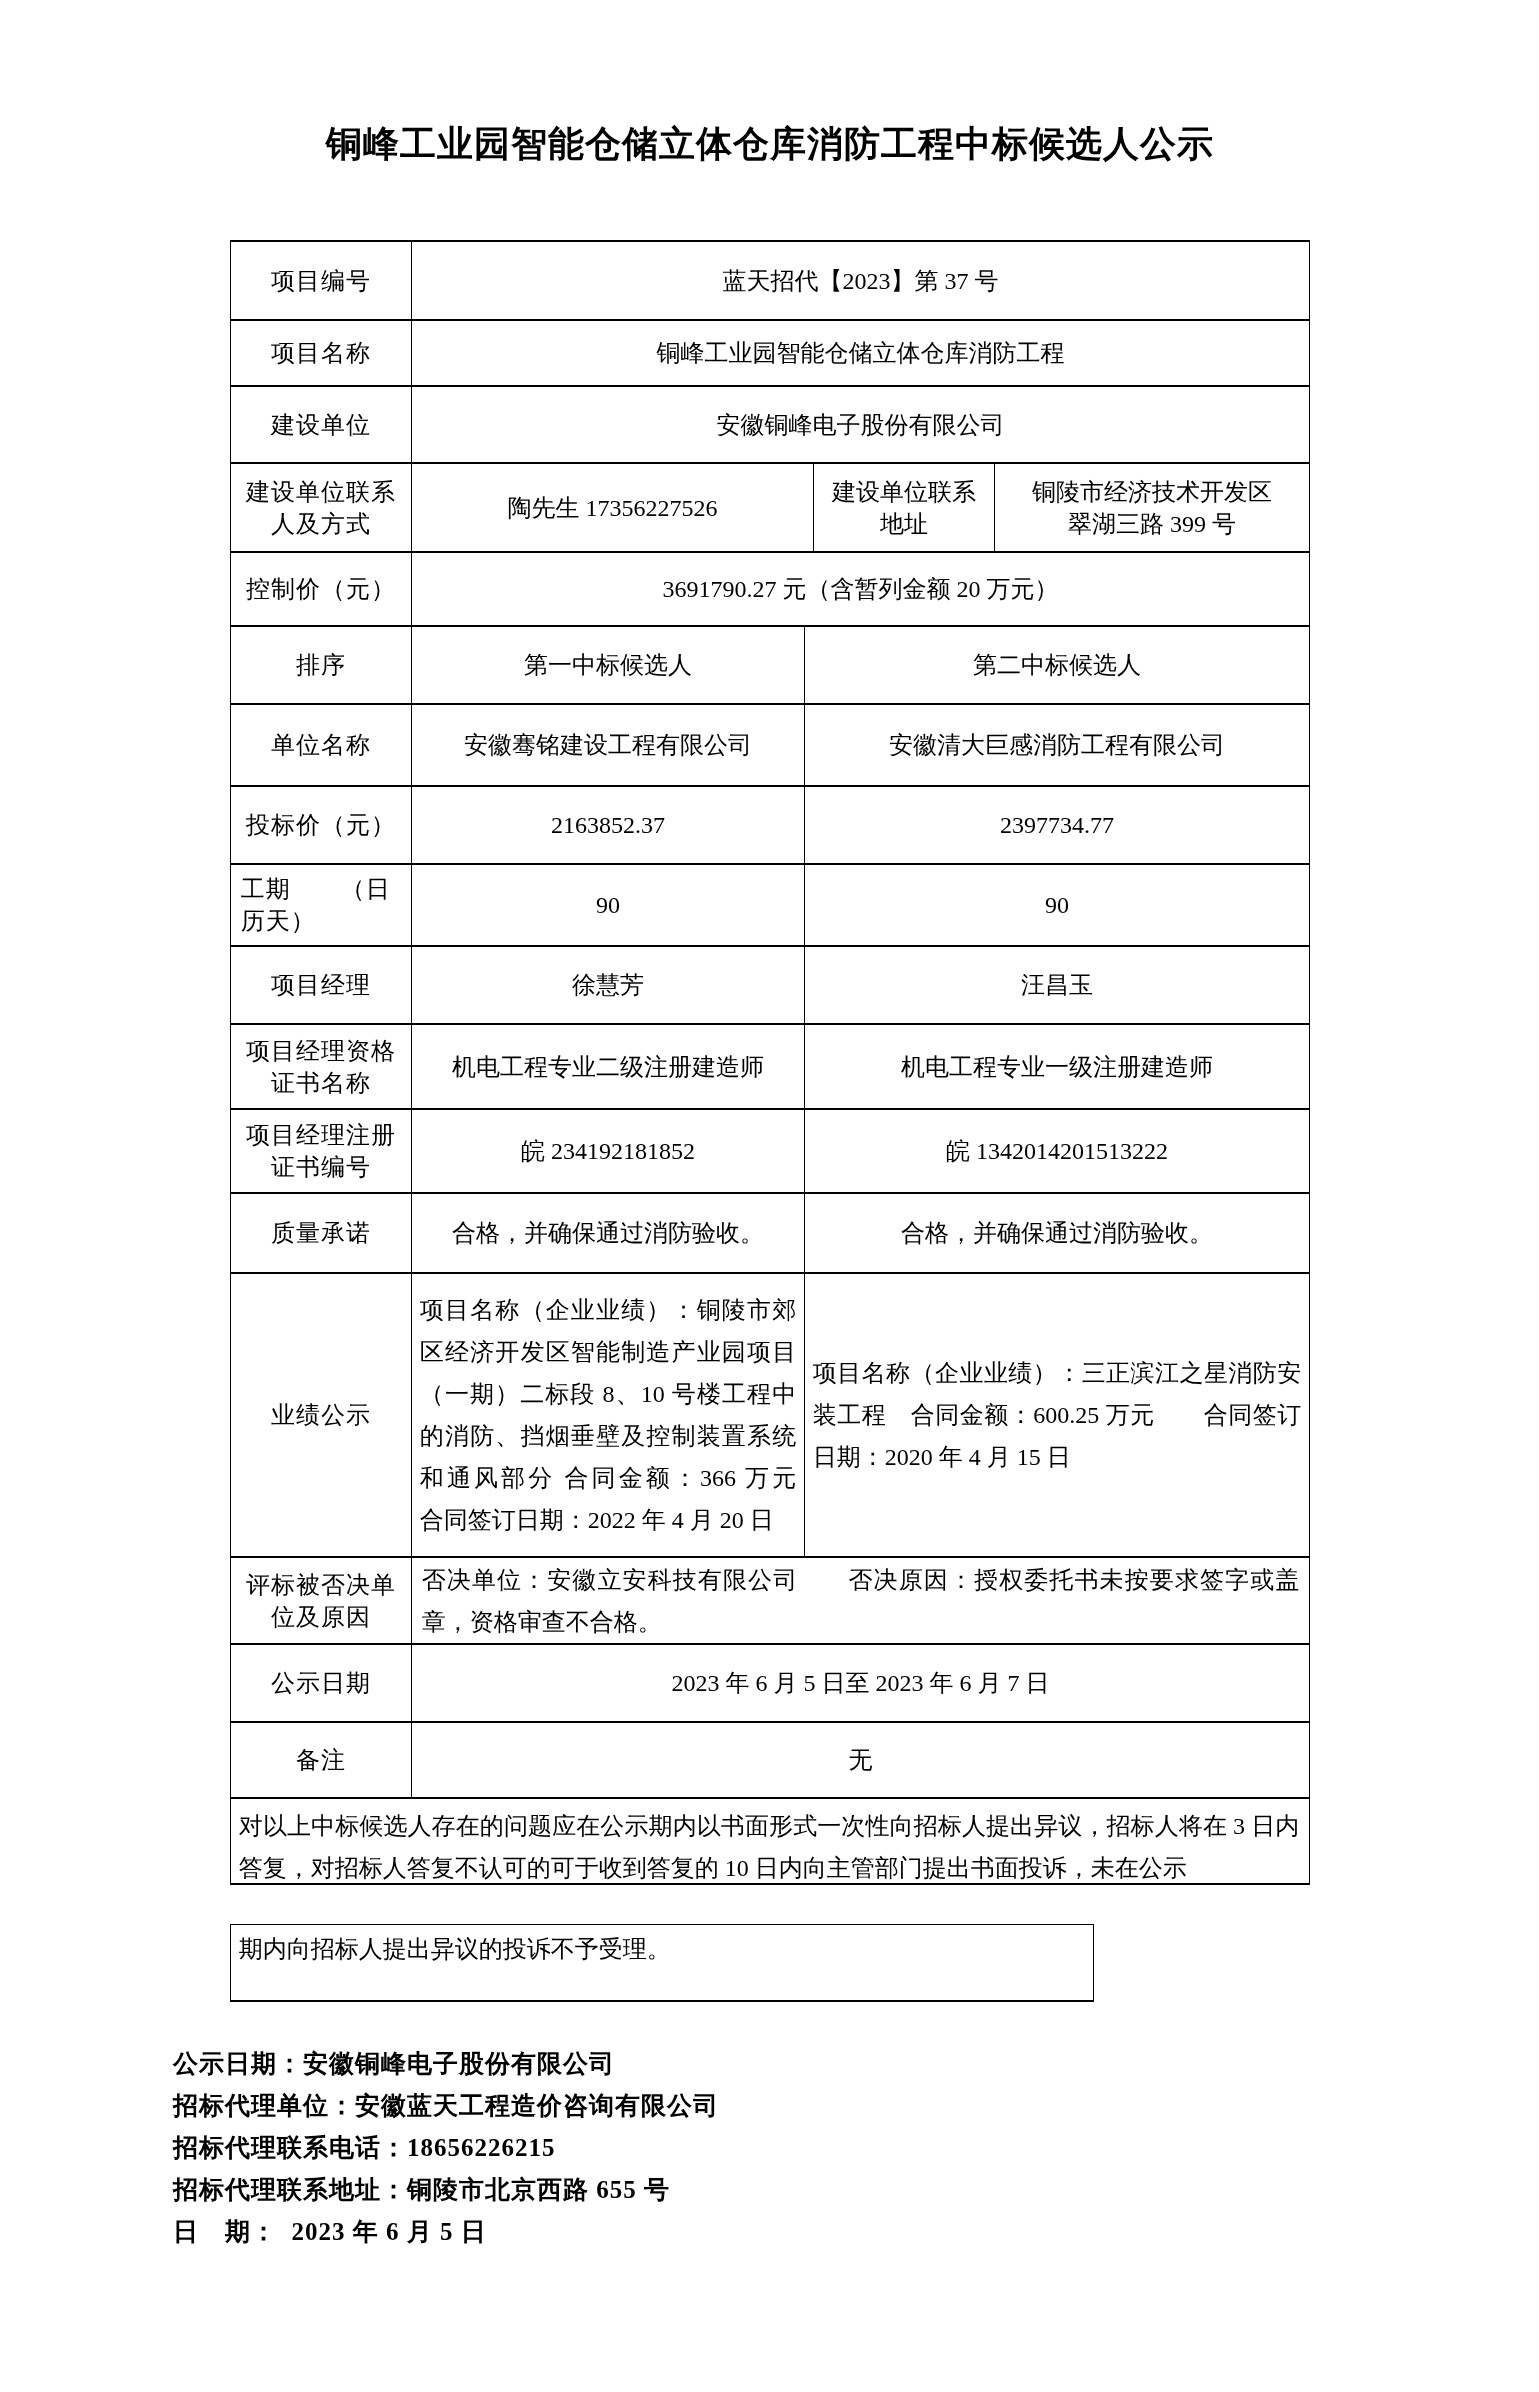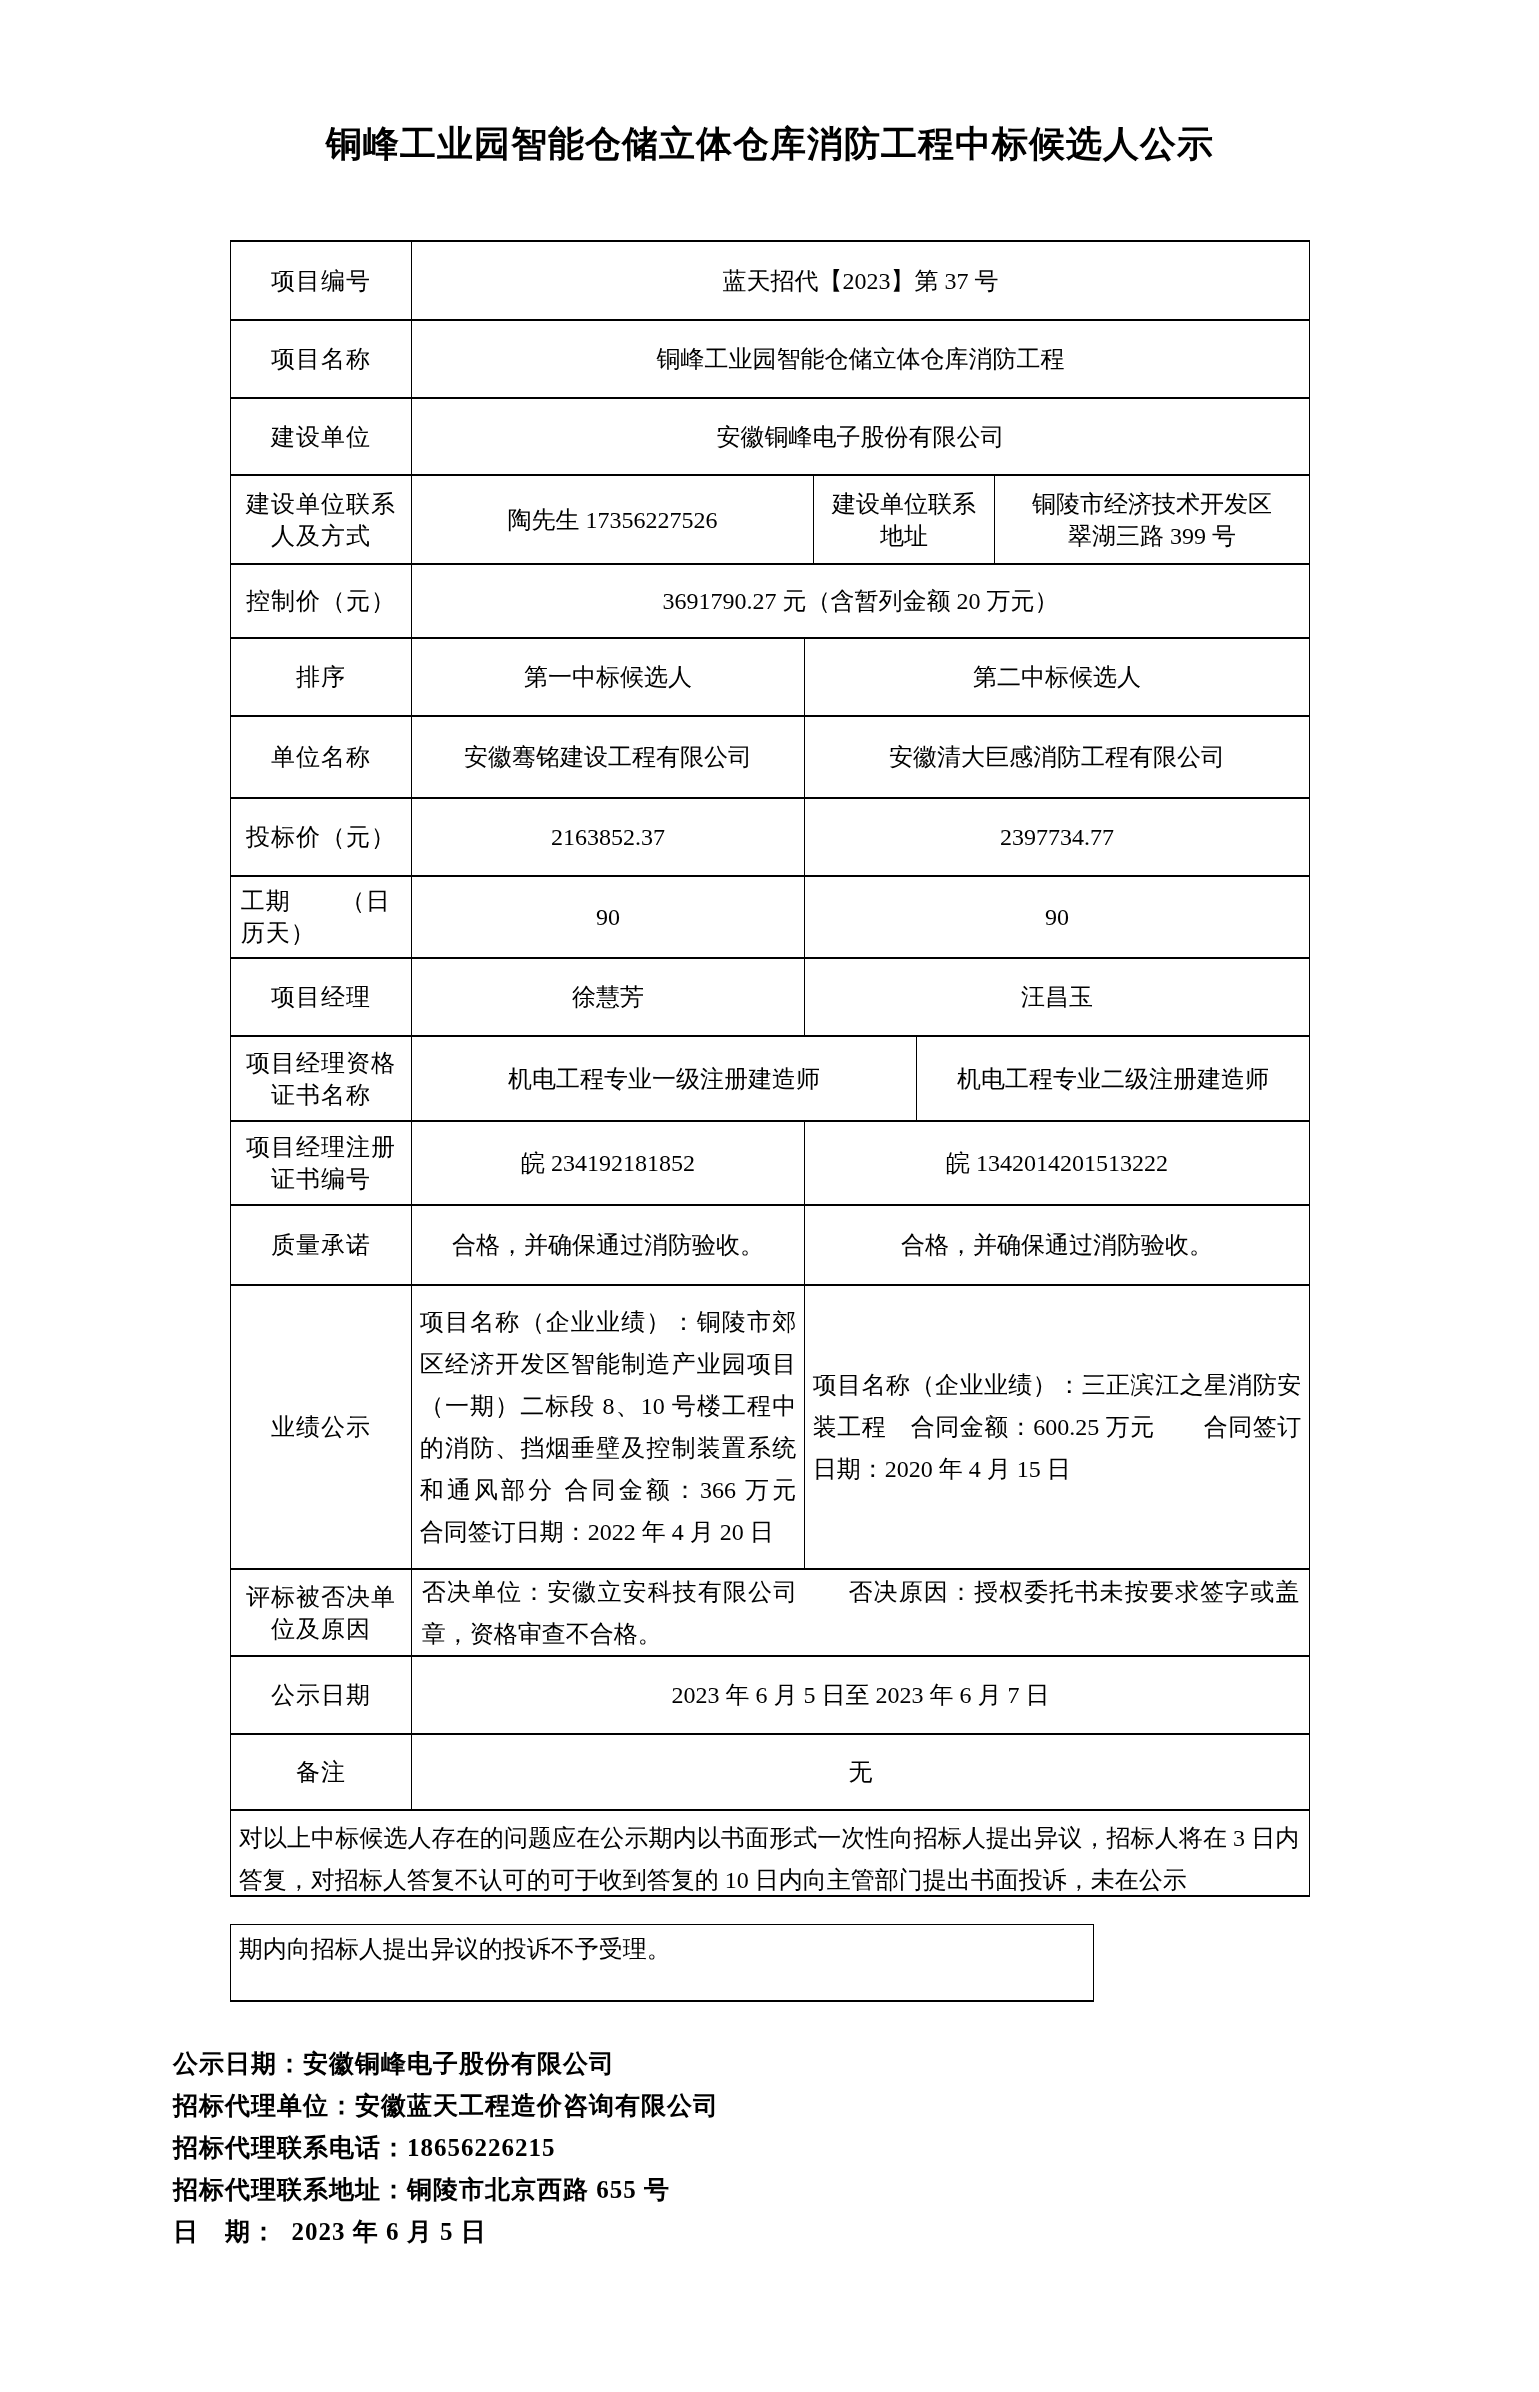--- a/index.html
+++ b/index.html
@@ -68,21 +68,21 @@
 
   <div class="doc-title">铜峰工业园智能仓储立体仓库消防工程中标候选人公示</div>
 
   <div class="bid-table">
 
     <div class="row" style="height:77px">
       <div class="cell cell-label">项目编号</div>
       <div class="cell cell-rest">蓝天招代【2023】第 37 号</div>
     </div>
 
-    <div class="row" style="height:78px">
+    <div class="row" style="height:66px">
       <div class="cell cell-label">项目名称</div>
       <div class="cell cell-rest">铜峰工业园智能仓储立体仓库消防工程</div>
     </div>
 
     <div class="row" style="height:77px">
       <div class="cell cell-label">建设单位</div>
       <div class="cell cell-rest">安徽铜峰电子股份有限公司</div>
     </div>
 
     <div class="row" style="height:89px">
@@ -127,22 +127,22 @@
     </div>
 
     <div class="row" style="height:78px">
       <div class="cell cell-label">项目经理</div>
       <div class="cell cell-first">徐慧芳</div>
       <div class="cell cell-rest">汪昌玉</div>
     </div>
 
     <div class="row" style="height:85px">
       <div class="cell cell-label">项目经理资格证书名称</div>
+      <div class="cell cell-first">机电工程专业二级注册建造师</div>
       <div class="cell cell-rest">机电工程专业一级注册建造师</div>
-      <div class="cell cell-first">机电工程专业二级注册建造师</div>
     </div>
 
     <div class="row" style="height:84px">
       <div class="cell cell-label">项目经理注册证书编号</div>
       <div class="cell cell-first">皖 234192181852</div>
       <div class="cell cell-rest">皖 1342014201513222</div>
     </div>
 
     <div class="row" style="height:80px">
       <div class="cell cell-label">质量承诺</div>

